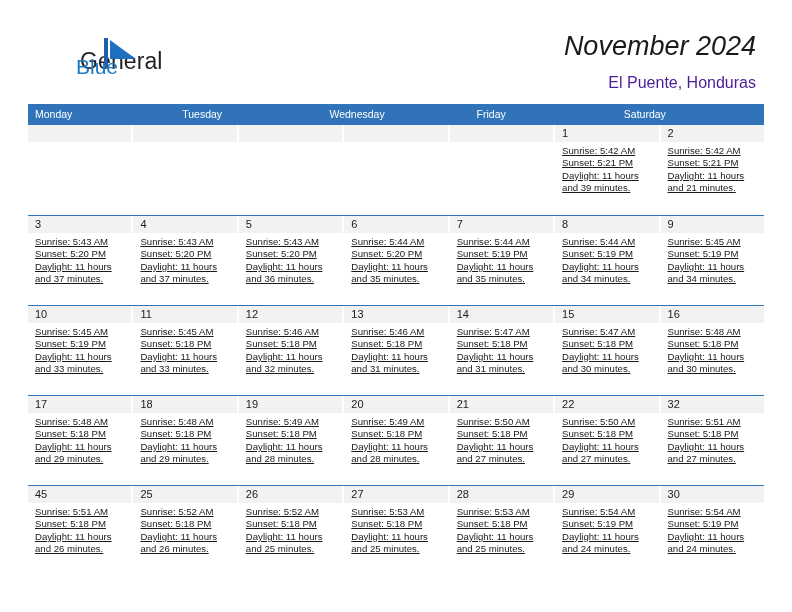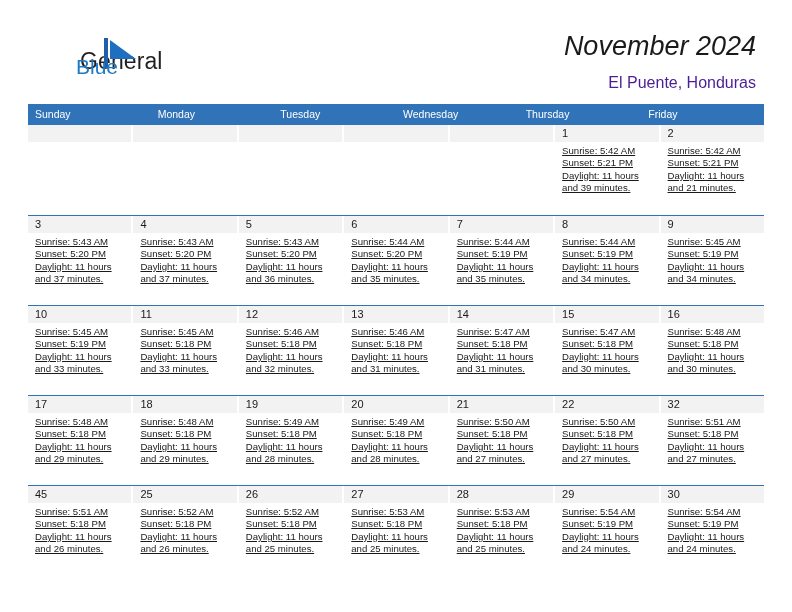--- a/index.html
+++ b/index.html
@@ -170,26 +170,25 @@
     <div class="title-block">
       <div class="cal-title">November 2024</div>
       <div class="cal-subtitle">El Puente, Honduras</div>
     </div>
 
   </div>
 
   <div class="calendar">
 
     <div class="weekdays">
-      <div class="weekday">Sunday</div>
       <div class="weekday">Monday</div>
       <div class="weekday">Tuesday</div>
       <div class="weekday">Wednesday</div>
-      <div class="weekday">Thursday</div>
       <div class="weekday">Friday</div>
+      <div class="weekday">Saturday</div>
     </div>
 
     <div id="weeks-container">
         <div class="week">
           <div class="day empty">
             <div class="day-num"></div>
           </div>
           <div class="day empty">
             <div class="day-num"></div>
           </div>

